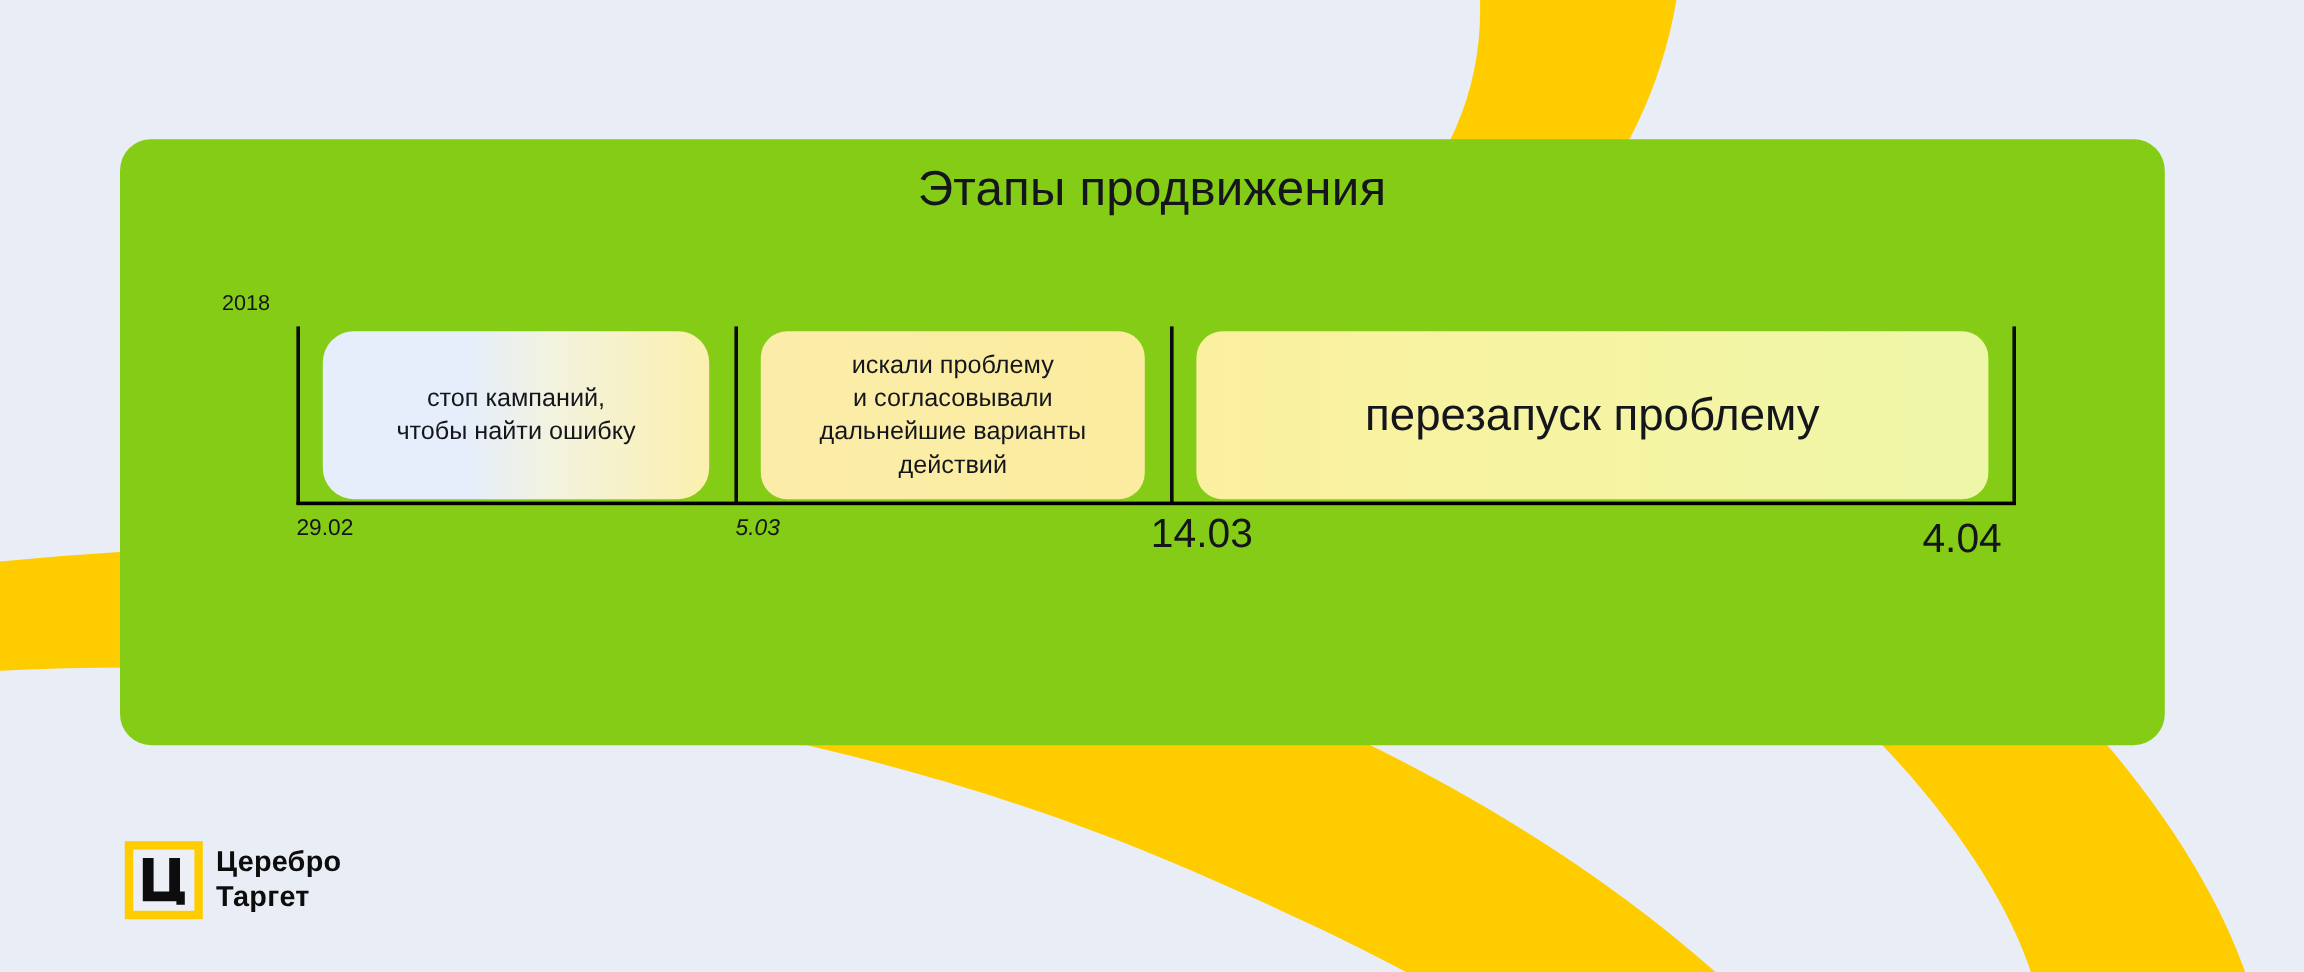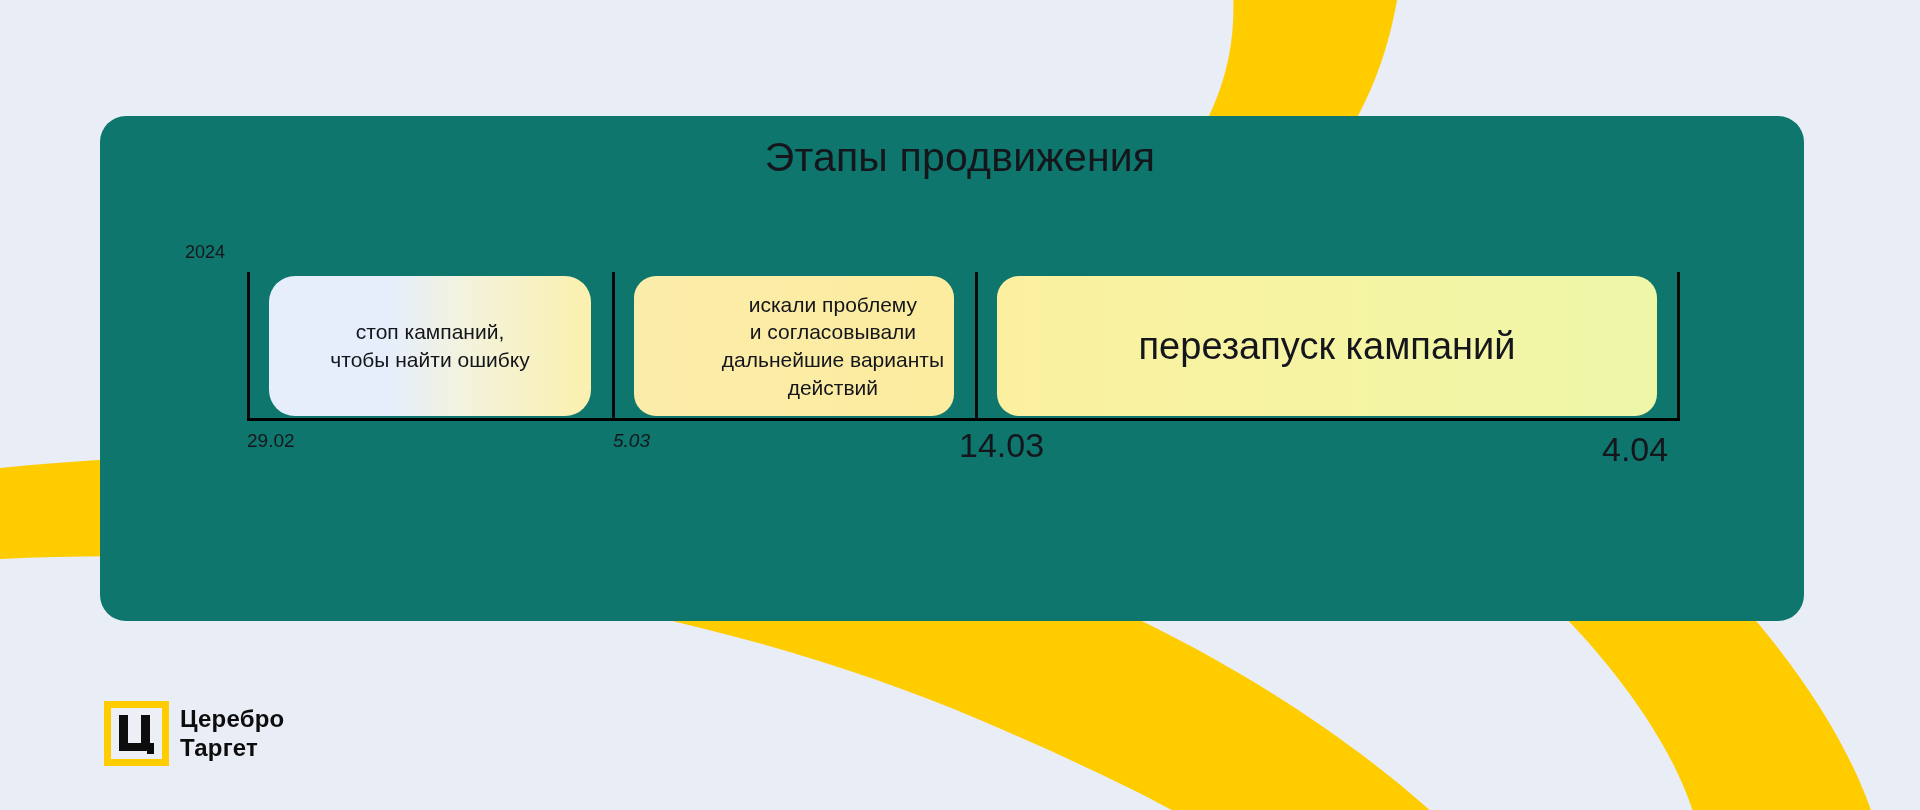--- a/index.html
+++ b/index.html
@@ -34,21 +34,21 @@
     pointer-events: none;
   }
 
   
   #card {
     position: absolute;
     left: 100px;
     top: 116px;
     width: 1704px;
     height: 505px;
-    background: #0f766e;
+    background: #84cc16;
     border-radius: 26px;
   }
 
   #card-title {
     position: absolute;
     left: 0;
     top: 16px;
     width: 1720px;
     text-align: center;
     font-size: 41px;
@@ -188,43 +188,43 @@
              C1420 790 1300 700 1150 625 C820 460 360 430 -20 470 Z" fill="#ffcc00"></path>
     <path d="M1548 600 C1640 690 1690 780 1700 840 L1880 840 C1860 760 1800 660 1700 560 Z" fill="#ffcc00"></path>
   </svg>
 
   <div id="card">
 
     <div id="card-title">Этапы продвижения</div>
 
     <div id="timeline">
 
-      <div class="year-label" style="left:-62px;">2024</div>
+      <div class="year-label" style="left:-62px;">2018</div>
 
       <div class="tick" style="left:0px;"></div>
       <div class="tick" style="left:365px;"></div>
       <div class="tick" style="left:728px;"></div>
       <div class="tick" style="left:1430px;"></div>
 
       <div class="axis-baseline"></div>
 
       <div class="phase phase-1" style="left:22px; width:322px;">
         <span class="phase-text">стоп кампаний,
 чтобы найти ошибку</span>
       </div>
 
-      <div class="phase phase-2" style="left:387px; width:320px;justify-content:flex-end;">
+      <div class="phase phase-2" style="left:387px; width:320px;">
         <span class="phase-text">искали проблему
 и согласовывали
 дальнейшие варианты
 действий</span>
       </div>
 
       <div class="phase phase-3" style="left:750px; width:660px;">
-        <span class="phase-text">перезапуск кампаний</span>
+        <span class="phase-text">перезапуск проблему</span>
       </div>
 
       <div class="date-label sm" style="left:0px;">29.02</div>
       <div class="date-label sm" style="left:366px;font-style:italic;">5.03</div>
       <div class="date-label lg" style="left:712px; top:172px;text-align:right;">14.03</div>
       <div class="date-label lg" style="left:1355px; top:176px;">4.04</div>
 
     </div>
   </div>
 

